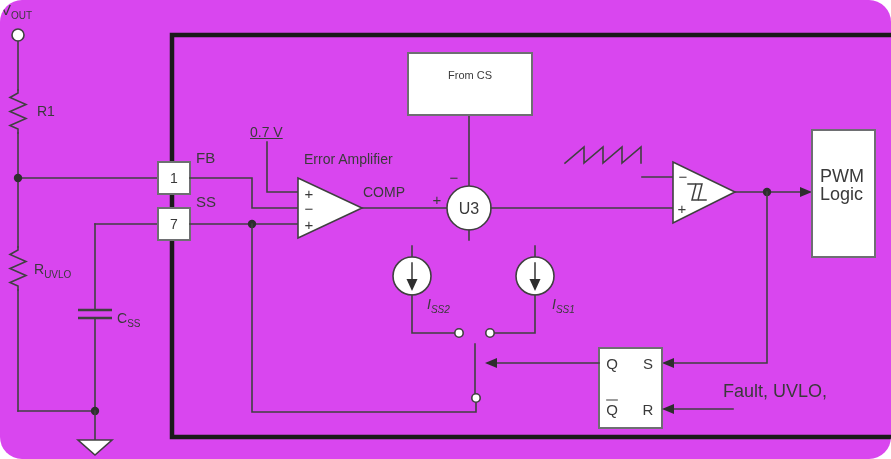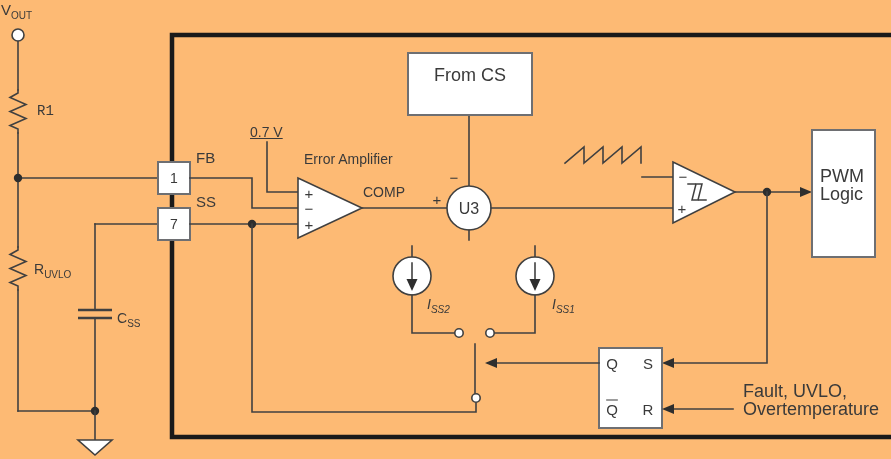--- a/index.html
+++ b/index.html
@@ -1,35 +1,35 @@
 <!DOCTYPE html>
 <html style="--wire: #404040; --boundary: #1a1a1a; --box-border: #6e6f72; --text: #3a3a3a;"><head>
 <meta charset="utf-8">
 <style>
   :root{
     --wire:#404040; --boundary:#1a1a1a; --box-border:#6e6f72; --text:#3a3a3a;
   }
   html,body{margin:0;padding:0;background:#fff;}
-  #canvas{position:relative;width:891px;height:459px;background:#fdba74;overflow:hidden;
-          font-family:"Liberation Sans",sans-serif;color:var(--text);}
+  #canvas{position:relative;width:891px;height:459px;background:#d946ef;overflow:hidden;
+          font-family:"Liberation Sans",sans-serif;color:var(--text);border-radius:22px;}
   svg{position:absolute;left:0;top:0;}
   .w{stroke:var(--wire);stroke-width:1.6;fill:none;stroke-linecap:square;}
   .wf{stroke:var(--wire);stroke-width:1.6;fill:#fff;}
   .bnd{stroke:var(--boundary);stroke-width:4.5;fill:none;stroke-linecap:square;}
   .bx{stroke:var(--box-border);stroke-width:2;fill:#fff;}
   .plate{stroke:var(--wire);stroke-width:2.4;fill:none;}
   .dot{fill:#2e2e2e;stroke:none;}
   .ah{fill:#2e2e2e;stroke:none;}
   .lbl{position:absolute;white-space:nowrap;font-size:14px;line-height:16px;}
   .lbl .sub{font-size:10px;position:relative;top:4px;letter-spacing:0;}
   .big{font-size:15px;}
   .sign{position:absolute;transform:translate(-50%,-50%);font-size:15px;line-height:15px;}
   .pinnum{position:absolute;width:32px;height:32px;display:flex;align-items:center;
           justify-content:center;font-size:14px;}
-  .blocktext{position:absolute;text-align:center;font-size:18px;line-height:18px;}
+  .blocktext{position:absolute;text-align:center;font-size:11px;line-height:18px;}
   .lefttext{position:absolute;text-align:left;font-size:18px;line-height:18px;}
   .overline{text-decoration:overline;}
 </style>
 </head>
 <body>
 
 <div id="canvas">
 
   <svg width="891" height="459" viewBox="0 0 891 459">
 
@@ -127,21 +127,21 @@
     </g>
 
     <g>
       <line class="w" x1="475" y1="344" x2="475" y2="393"></line>
       <circle class="wf" cx="476" cy="398" r="4.2"></circle>
     </g>
   </svg>
 
   <div class="lbl big" style="left:1px;top:2px;"><span>V</span><span class="sub">OUT</span></div>
 
-  <div class="lbl" style="left:37px;top:103px;font-family:Liberation Mono, monospace;"><span>R1</span></div>
+  <div class="lbl" style="left:37px;top:103px;"><span>R1</span></div>
 
   <div class="lbl" style="left:34px;top:261px;"><span>R</span><span class="sub">UVLO</span></div>
 
   <div class="lbl" style="left:117px;top:310px;"><span>C</span><span class="sub">SS</span></div>
 
   <div class="pinnum" style="left:158px;top:162px;">1</div>
   <div class="lbl big" style="left:196px;top:150px;">FB</div>
   <div class="pinnum" style="left:158px;top:208px;">7</div>
   <div class="lbl big" style="left:196px;top:194px;">SS</div>
 
@@ -169,18 +169,17 @@
   </div>
 
   <div class="lbl" style="left:427px;top:296px;font-style:italic;"><span>I</span><span class="sub">SS2</span></div>
   <div class="lbl" style="left:552px;top:296px;font-style:italic;"><span>I</span><span class="sub">SS1</span></div>
 
   <div class="sign" style="left:612px;top:363px;">Q</div>
   <div class="sign" style="left:648px;top:363px;">S</div>
   <div class="sign overline" style="left:612px;top:409px;">Q</div>
   <div class="sign" style="left:648px;top:409px;">R</div>
 
-  <div class="lefttext" style="left:743px;top:382px;">
+  <div class="lefttext" style="left:723px;top:382px;">
     <div>Fault, UVLO,</div>
-    <div>Overtemperature</div>
   </div>
 
 </div>
 
 </body></html>

